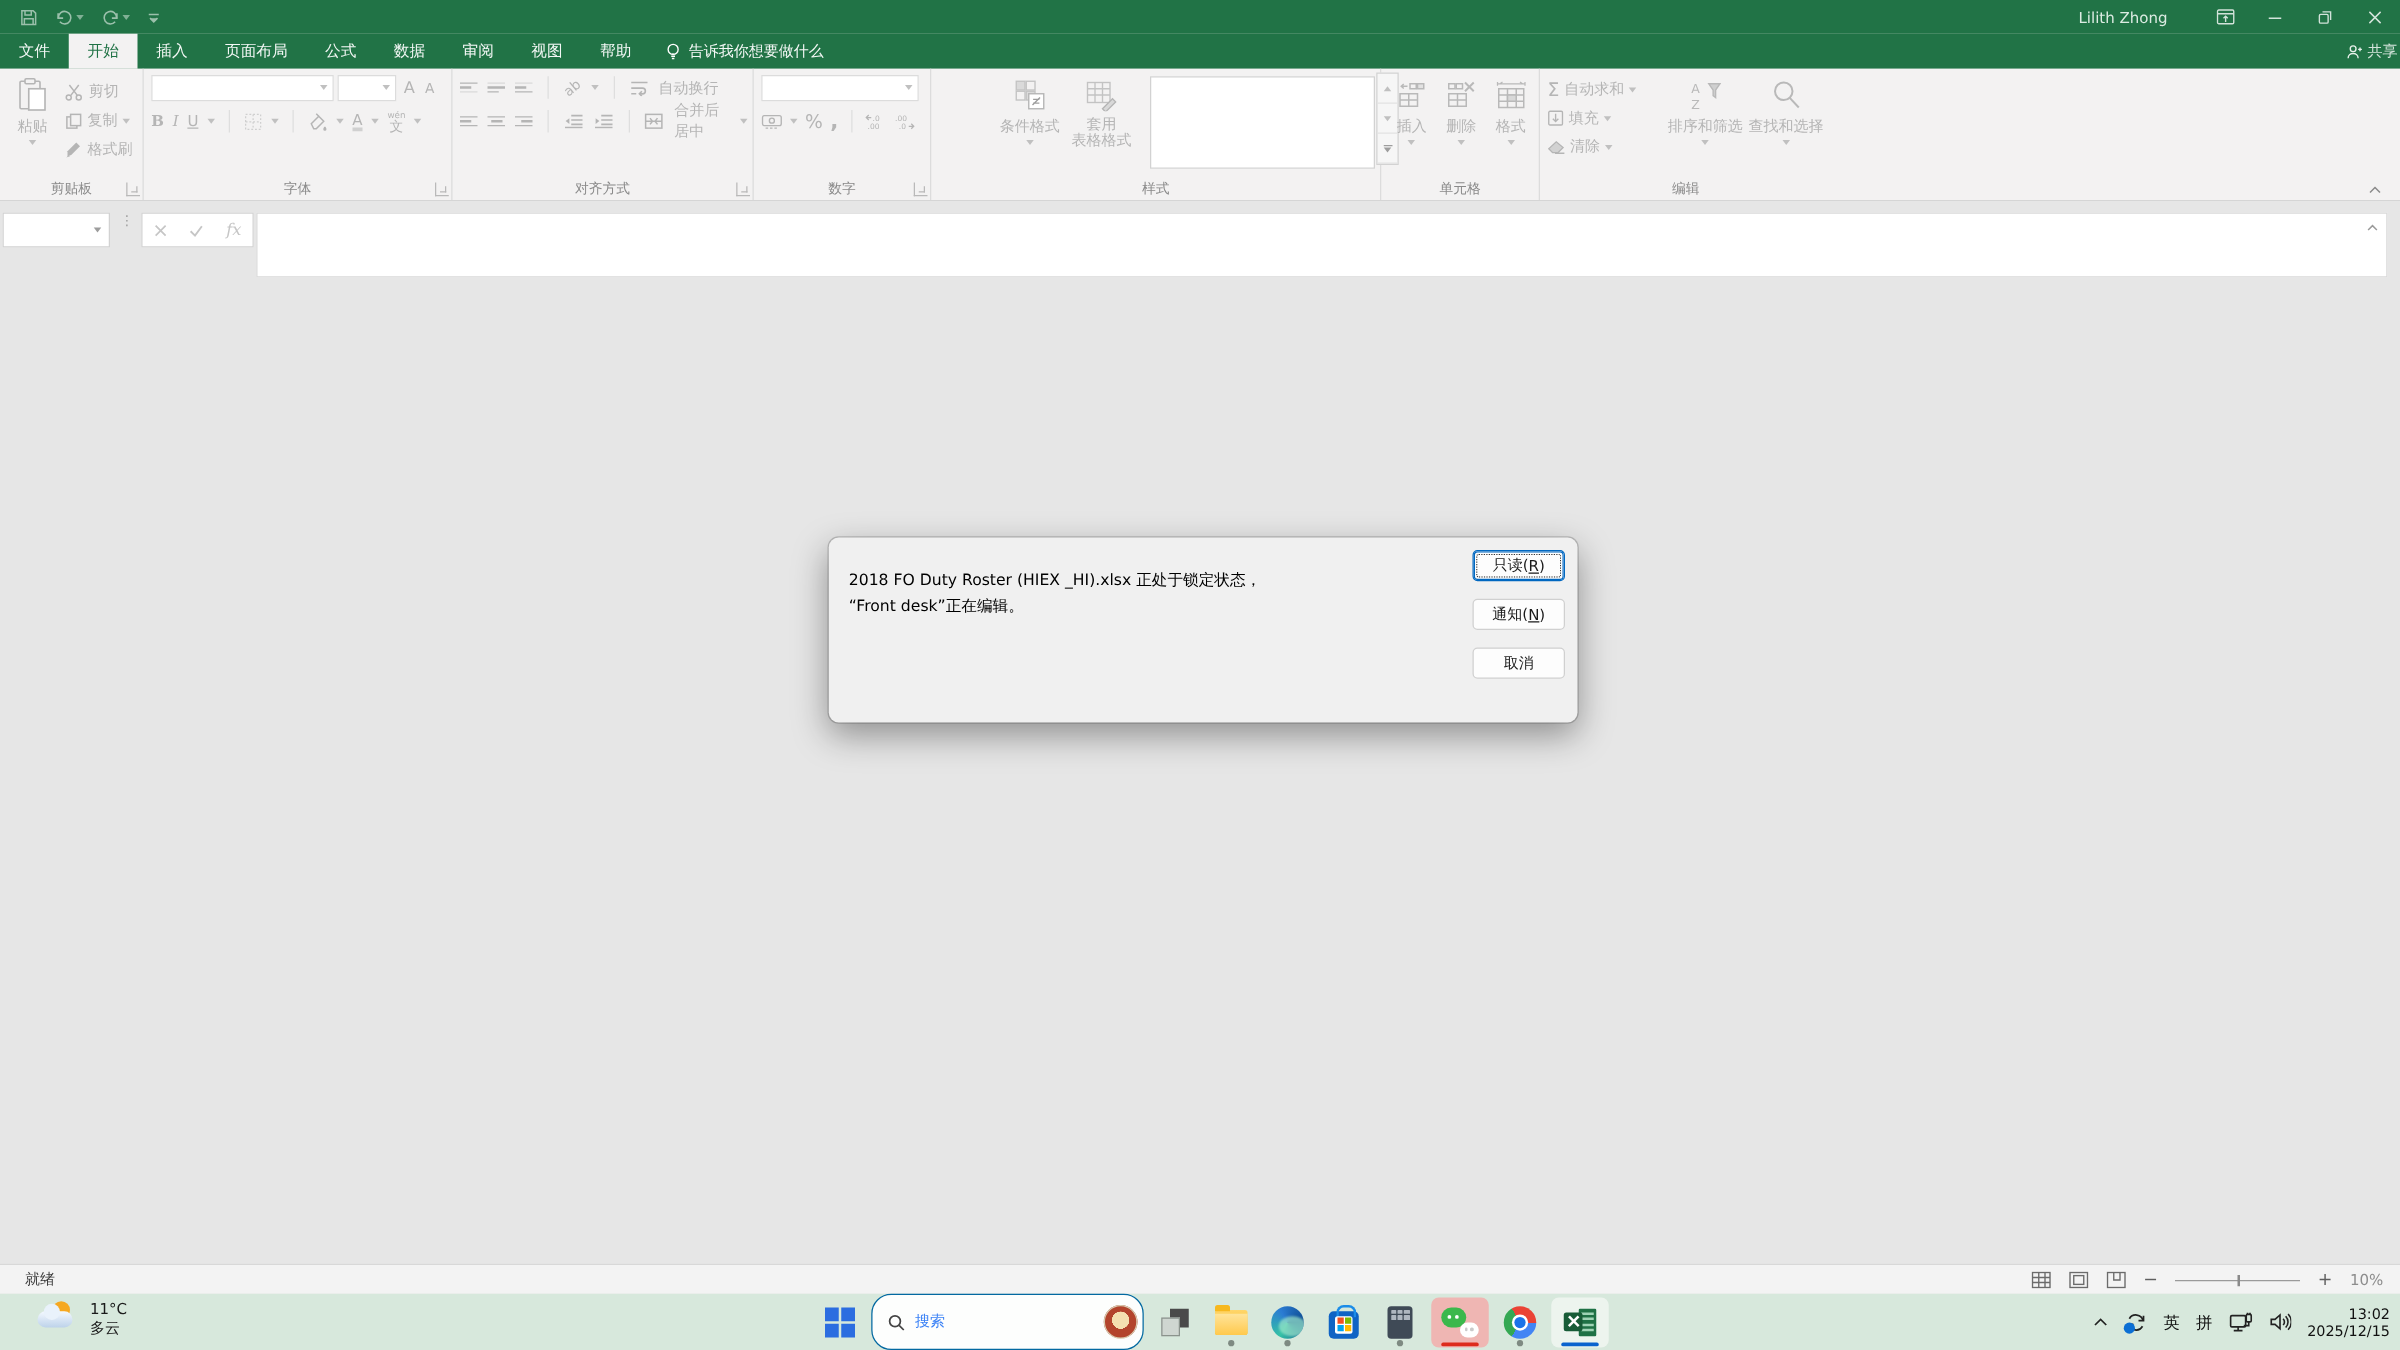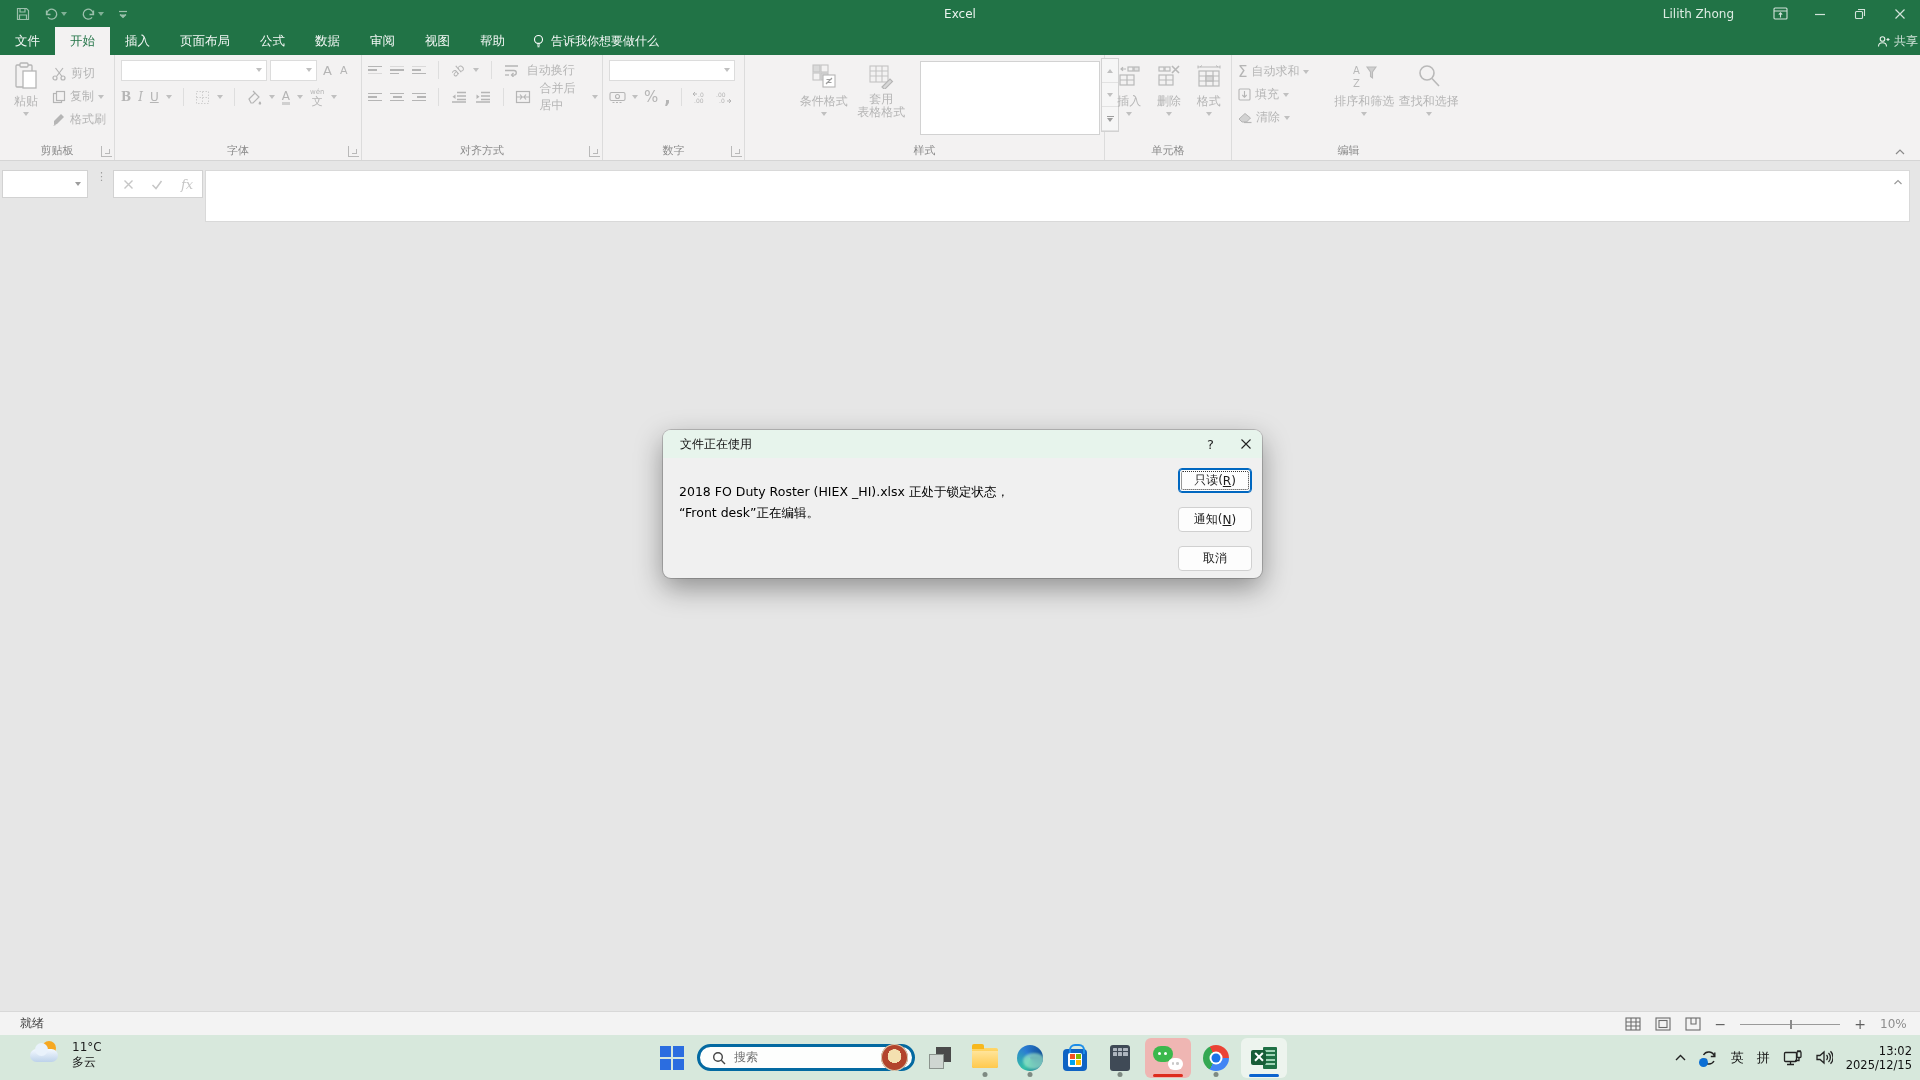--- a/index.html
+++ b/index.html
@@ -81,21 +81,21 @@
   .w-cloud{position:absolute;left:2px;top:11px;width:28px;height:13px;border-radius:8px;background:linear-gradient(#f4f9ff,#bdd2ea);}
   .w-cloud:before{content:"";position:absolute;left:5px;top:-6px;width:13px;height:13px;border-radius:50%;background:#e9f2fb;}
   .w-text{font-size:12px;line-height:15px;}
   .tb-center{position:absolute;left:652px;top:0;height:45px;display:flex;align-items:center;gap:5px;}
   .tb-slot{width:40px;height:40px;display:flex;align-items:center;justify-content:center;position:relative;}
   .run-dot{position:absolute;left:50%;bottom:1px;transform:translateX(-50%);width:5px;height:5px;border-radius:50%;background:#7e8a82;}
   .tile{width:46px;height:40px;border-radius:6px;display:flex;align-items:center;justify-content:center;position:relative;}
   .tile.wechat{background:#efb6b3;}
   .tile.excel{background:#edf4ee;}
   .bar-ind{position:absolute;left:50%;bottom:1px;transform:translateX(-50%);width:30px;height:3px;border-radius:2px;}
-  .searchpill{width:218px;height:27px;background:#fdfefd;border:3px solid #0369a1;border-radius:16px;display:flex;align-items:center;padding:0 4px 0 12px;gap:8px;color:#737373;}
+  .searchpill{width:218px;height:45px;background:#fdfefd;border:1px solid #0369a1;border-radius:16px;display:flex;align-items:center;padding:0 4px 0 12px;gap:8px;color:#3b82f6;}
   .food{margin-left:auto;width:27px;height:27px;border-radius:50%;background:radial-gradient(circle at 50% 45%,#f4e0b0 0 34%,#b3442c 35% 72%,#e8d9c2 73% 100%);box-shadow:0 0 0 1px #d8cdb2 inset;}
   .tray{position:absolute;right:8px;top:0;height:45px;display:flex;align-items:center;gap:13px;color:#111;}
   .ime{font-size:13px;}
   .clock{text-align:right;font-size:11.5px;line-height:14px;}
 
   
   .winlogo{display:grid;grid-template-columns:11px 11px;grid-template-rows:11px 11px;gap:2px;}
   .winlogo span{background:#2b6de0;}
   
   .tview{position:relative;width:22px;height:22px;}
@@ -163,21 +163,20 @@
         </svg>
         <span class="carat" style="border-top-color:#cfe3d7"></span>
       </span>
     <span>
         <svg width="10" height="10" viewBox="0 0 10 10" fill="none" stroke="#fff" stroke-width="1.2">
           <path d="M1 2.5h8"></path>
           <path d="M2 5.5l3 3 3-3" fill="#fff"></path>
         </svg>
       </span>
   </div>
-  <div class="win-title">Excel</div>
   <div class="tb-right">
     <span class="user-name">Lilith Zhong</span>
     <span class="caption-btn">
         <svg width="15" height="13" viewBox="0 0 15 13" fill="none" stroke="#fff" stroke-width="1.1">
           <rect x="1" y="1" width="13" height="11" rx="1"></rect>
           <path d="M1 4h13M7.5 10.5V6M5.8 7.6l1.7-1.7 1.7 1.7"></path>
         </svg>
       </span>
     <span class="caption-btn">
         <svg width="12" height="12" viewBox="0 0 12 12" stroke="#fff" stroke-width="1.2">
@@ -643,31 +642,20 @@
     <span class="zoomsign">−</span>
     <div class="zoom-track">
         <div class="zoom-thumb"></div>
       </div>
     <span class="zoomsign">+</span>
     <span style="color:#8d8d8d;width:30px">10%</span>
   </div>
 </div>
 
 <div class="dialog">
-  <div class="dlg-title">
-    <span>文件正在使用</span>
-    <div class="dlg-tbtns">
-      <span style="font-size:13px">?</span>
-      <span>
-          <svg width="12" height="12" viewBox="0 0 12 12" stroke="#222" stroke-width="1.1">
-            <path d="M1.5 1.5l9 9M10.5 1.5l-9 9"></path>
-          </svg>
-        </span>
-    </div>
-  </div>
   <div class="dlg-body">
     <div class="dlg-line" style="top:26px">2018 FO Duty Roster (HIEX _HI).xlsx 正处于锁定状态，</div>
     <div class="dlg-line" style="top:47px">“Front desk”正在编辑。</div>
     <button class="dlg-btn default" style="top:10px">
         <span>只读(</span>
         <u>R</u>
         <span>)</span>
       </button>
     <button class="dlg-btn" style="top:49px">
         <span>通知(</span>

